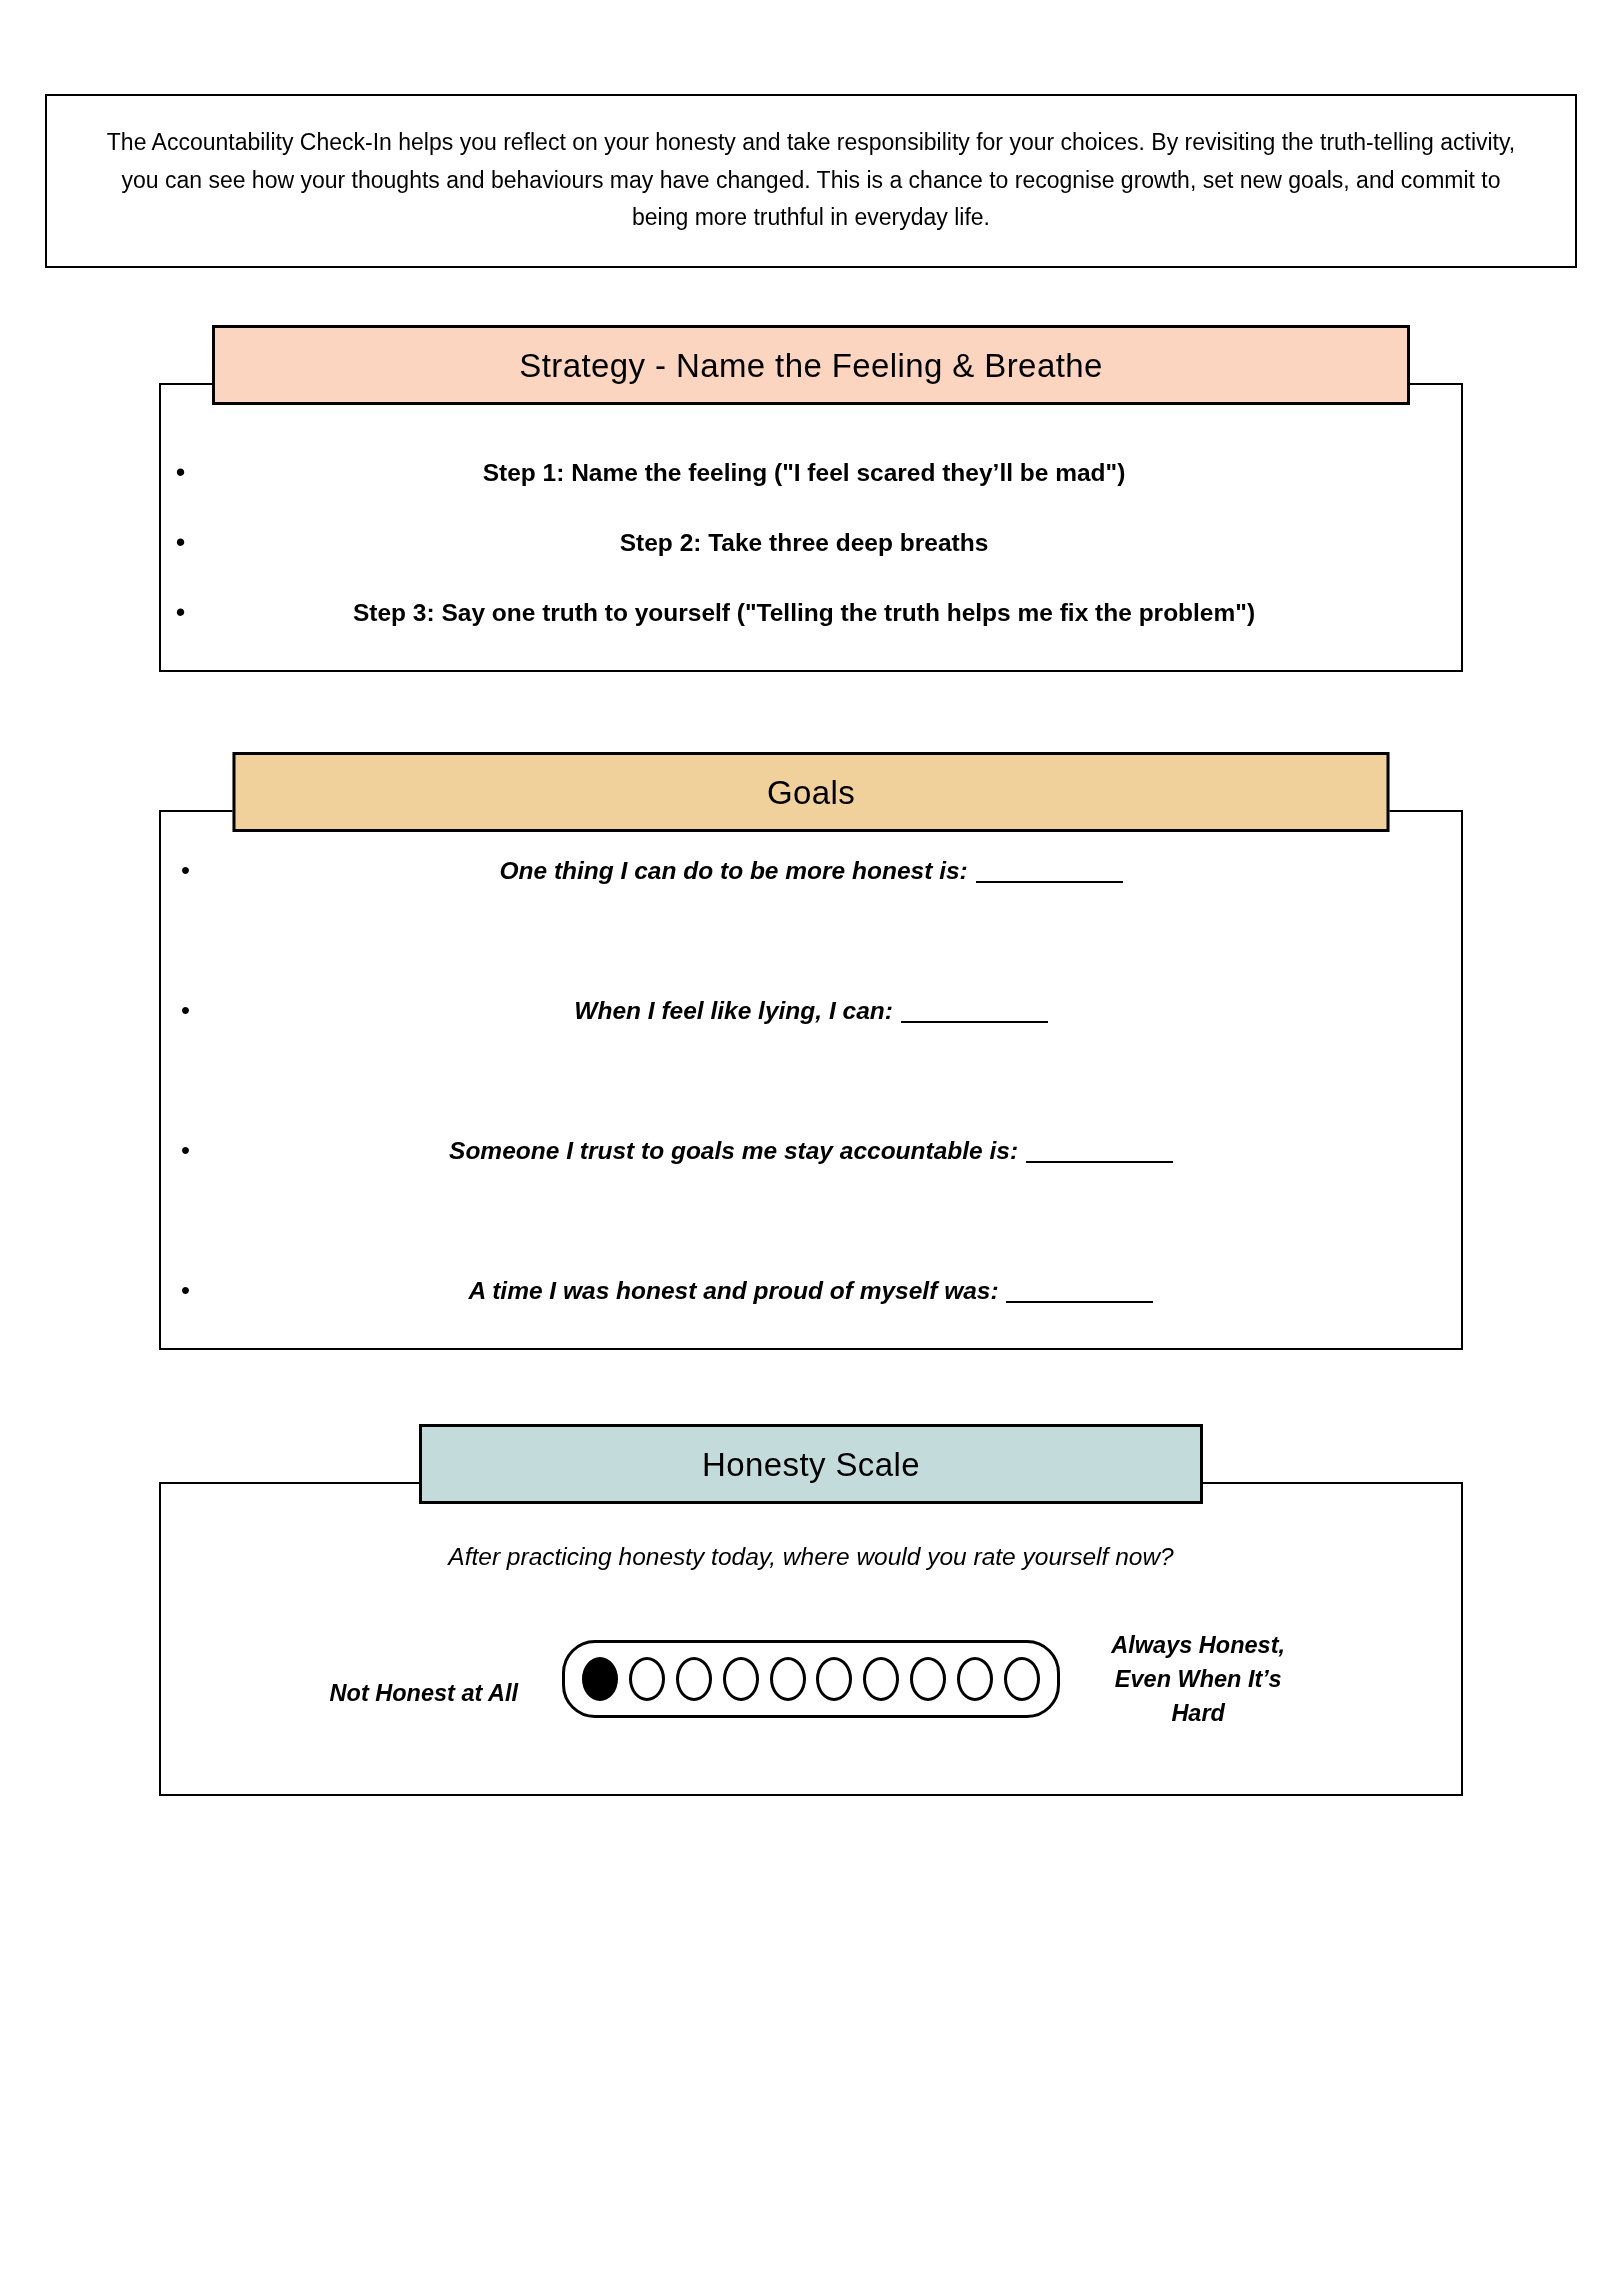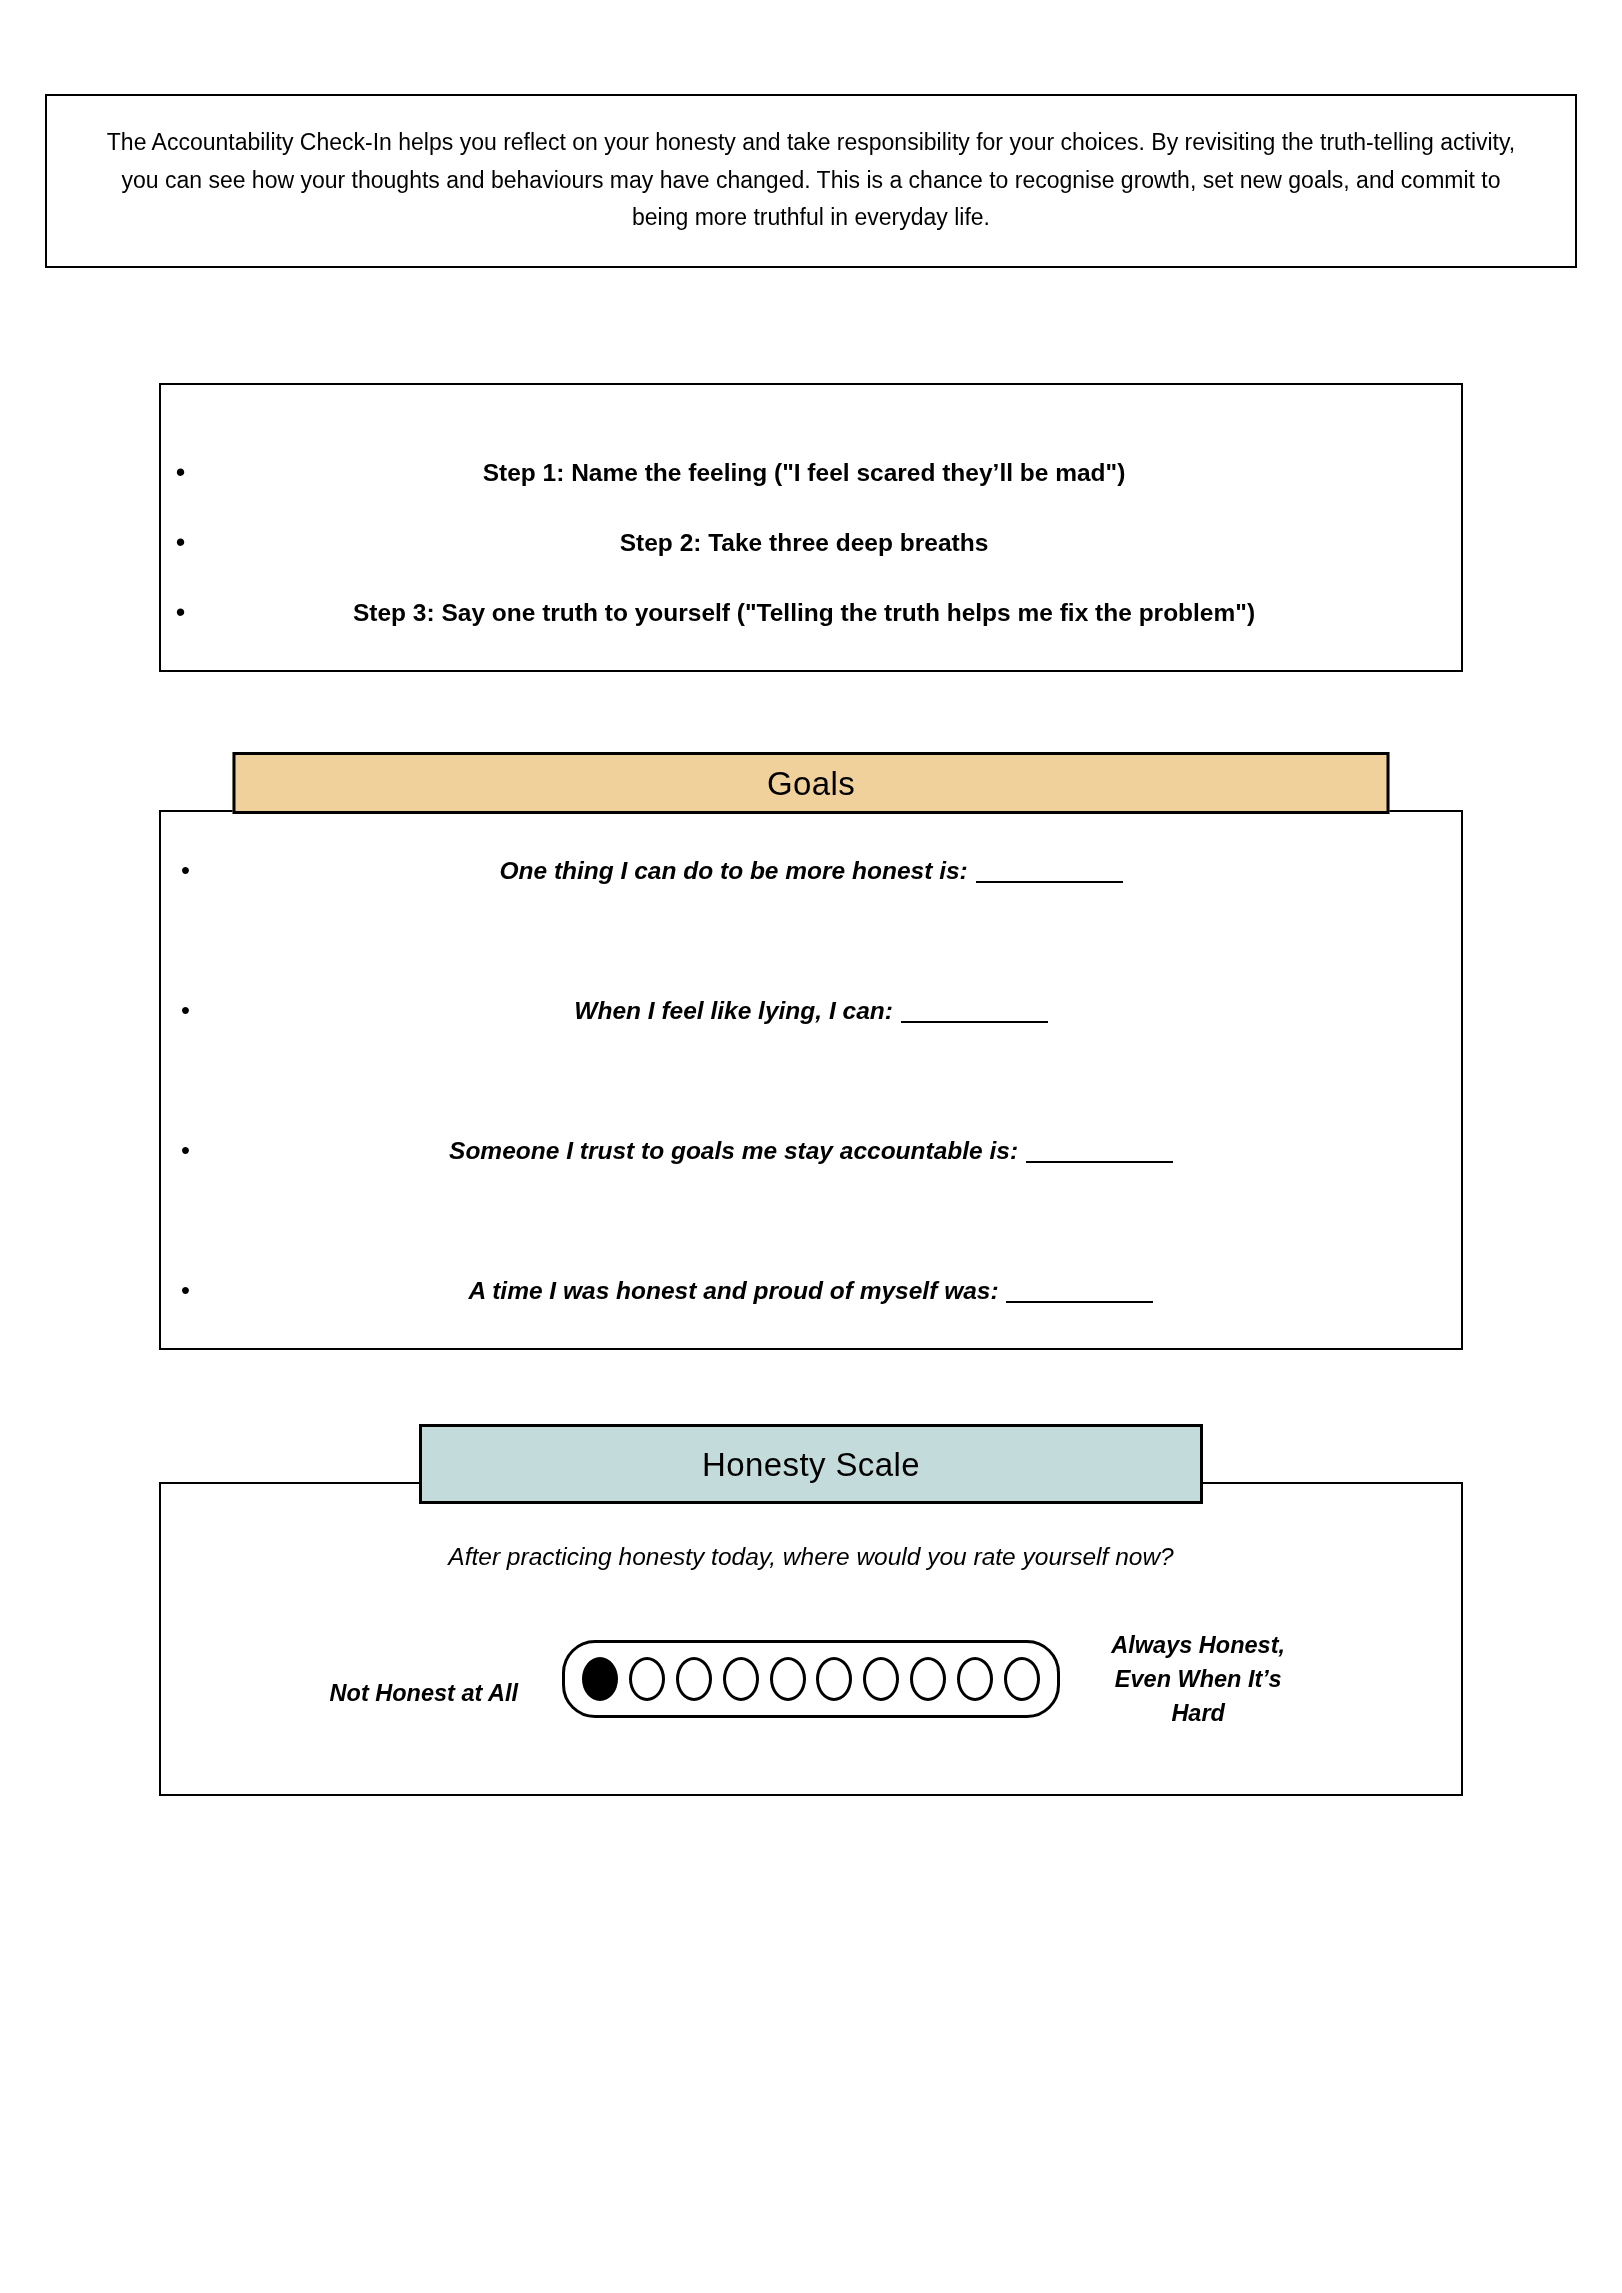--- a/index.html
+++ b/index.html
@@ -122,21 +122,21 @@
 
   
   #goals-section {
     width: 1304px;
     margin-top: 80px;
     padding-top: 29px;
   }
   #goals-banner {
     top: 0;
     width: 1157px;
-    height: 62px;
+    height: 80px;
     background: #F0D19B;
   }
   #goals-body {
     margin-top: 29px;
     min-height: 412px;
     padding: 45px 0 43px 0;
   }
   .goal-row {
     display: flex;
     align-items: baseline;
@@ -230,20 +230,23 @@
 <body style="background: rgb(255, 255, 255);">
 
 <div class="page">
 
 
   <div class="intro-box">
     <p class="intro-text">The Accountability Check-In helps you reflect on your honesty and take responsibility for your choices. By revisiting the truth-telling activity, you can see how your thoughts and behaviours may have changed. This is a chance to recognise growth, set new goals, and commit to being more truthful in everyday life.</p>
   </div>
 
   <div class="section" id="strategy-section">
+    <div class="banner" id="strategy-banner" style="background: rgb(252, 213, 192);">
+      <span class="banner-label">Strategy - Name the Feeling &amp; Breathe</span>
+    </div>
     <div class="section-body" id="strategy-body">
       <ul class="bullet-list">
         <li class="bullet-row">
           <span class="bullet-dot">•</span>
           <span class="step-text">Step 1: Name the feeling ("I feel scared they’ll be mad")</span>
         </li>
         <li class="bullet-row">
           <span class="bullet-dot">•</span>
           <span class="step-text">Step 2: Take three deep breaths</span>
         </li>

